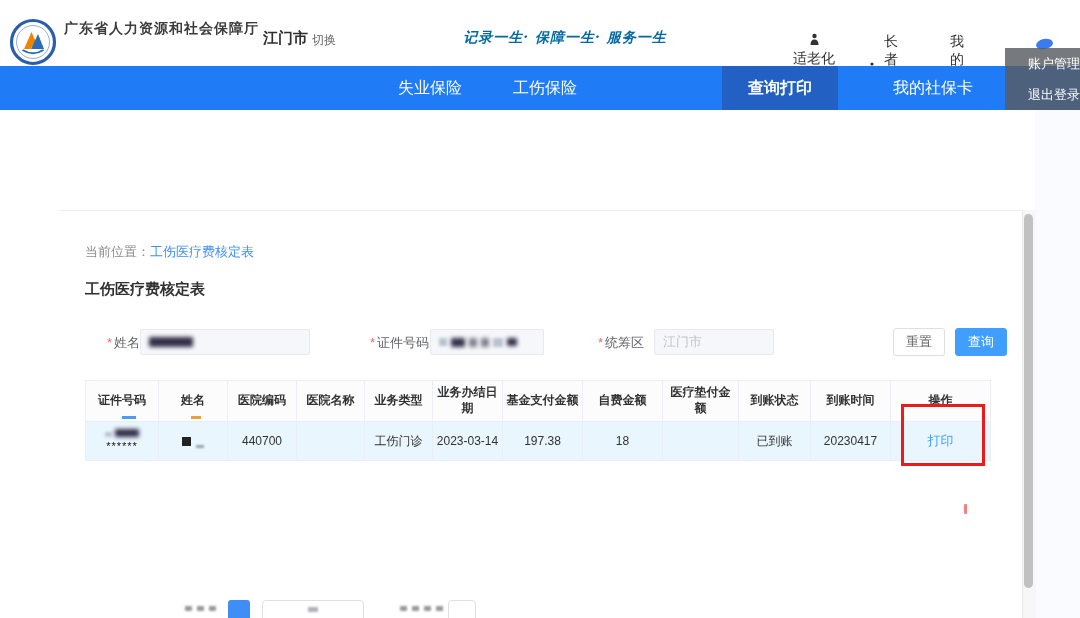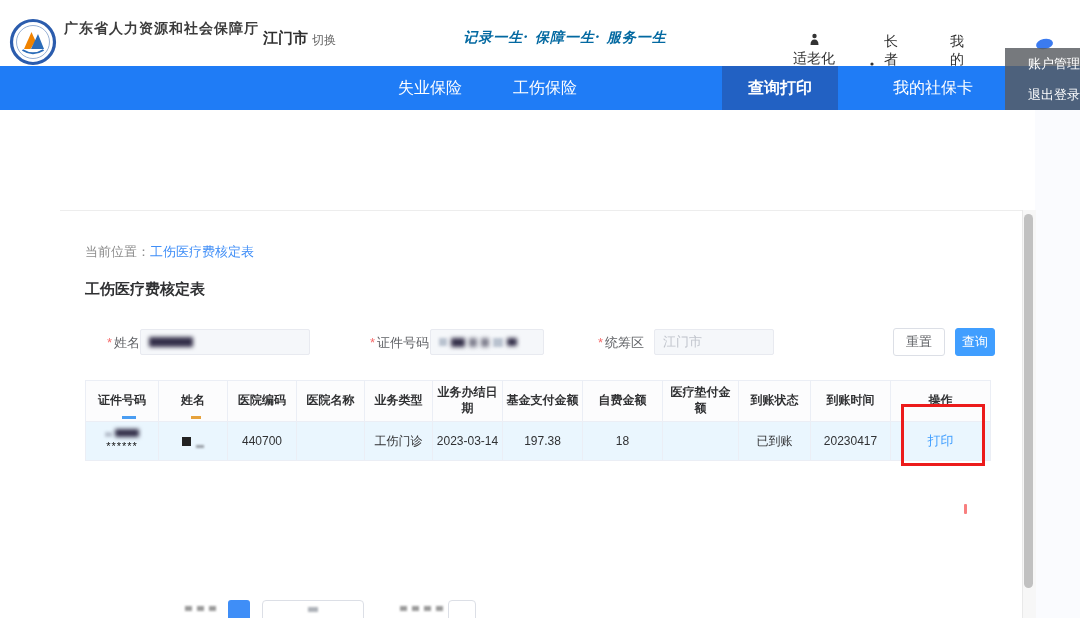--- a/index.html
+++ b/index.html
@@ -46,21 +46,21 @@
 
   
   .flabel{top:334px;font-size:13px;color:#606266;}
   .ast{color:#f56c6c;margin-right:2px;}
   .finput{top:329px;height:26px;background:#f5f7fa;border:1px solid #e8eaf0;border-radius:2px;
     box-sizing:border-box;display:flex;align-items:center;padding:0 8px;font-size:13px;}
   .finput.ghost{color:#c0c4cc;}
   .btn{top:328px;height:28px;line-height:26px;box-sizing:border-box;border-radius:3px;font-size:13px;
     text-align:center;cursor:pointer;}
   .btn-plain{width:52px;background:#fff;border:1px solid #dcdfe6;color:#606266;}
-  .btn-primary{width:40px;background:#409eff;border:1px solid #409eff;color:#fff;}
+  .btn-primary{width:52px;background:#409eff;border:1px solid #409eff;color:#fff;}
 
   
   .blur-dark{display:inline-block;background:#34304a;filter:blur(2px);border-radius:1px;}
   .blur-mid{display:inline-block;background:#7d7d8c;filter:blur(2px);border-radius:1px;}
   .blur-lite{display:inline-block;background:#b9c2cf;filter:blur(1.5px);border-radius:1px;}
 
   
   table.grid{position:absolute;left:85px;top:380px;width:905px;border-collapse:collapse;table-layout:fixed;}
   table.grid th,table.grid td{border:1px solid #ebeef5;font-size:12px;text-align:center;
     padding:2px 3px;overflow:hidden;}

